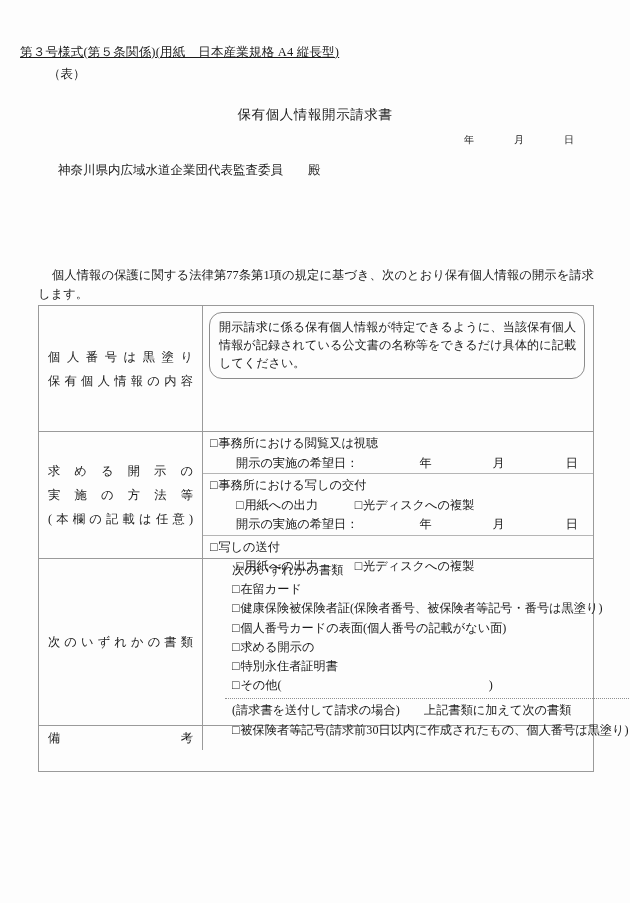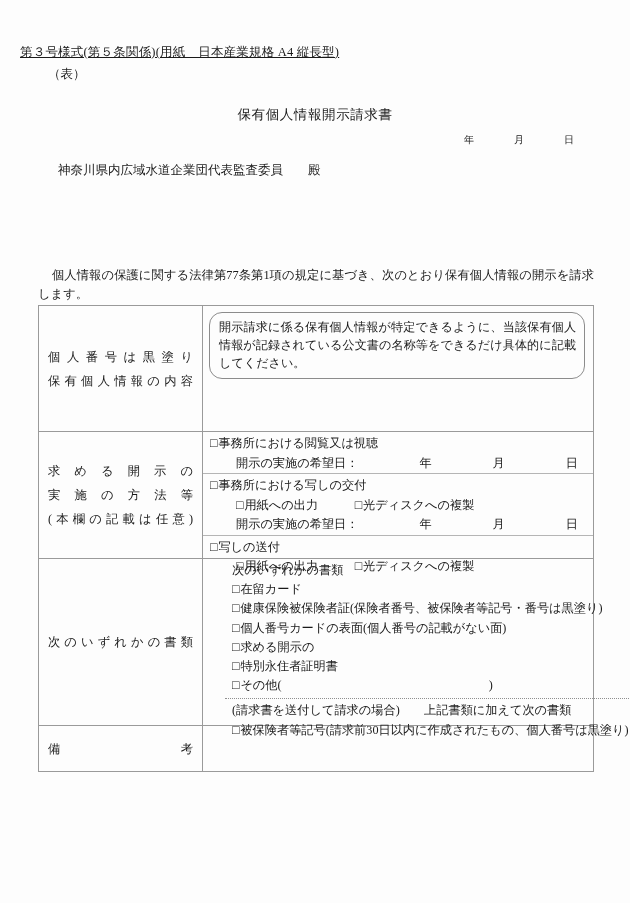--- a/index.html
+++ b/index.html
@@ -106,20 +106,21 @@
     border-collapse: collapse;
     box-sizing: border-box;
   }
   .tbl .row {
     display: flex;
     border-bottom: 1.1px solid #9a9a9a;
     box-sizing: border-box;
   }
   .tbl .row:last-child {
     border-bottom: none;
+    flex-direction: column;
   }
   .cell-label {
     width: 164px;
     min-width: 164px;
     border-right: 1.1px solid #9a9a9a;
     box-sizing: border-box;
     display: flex;
     flex-direction: column;
     justify-content: center;
     padding: 0 9px;

